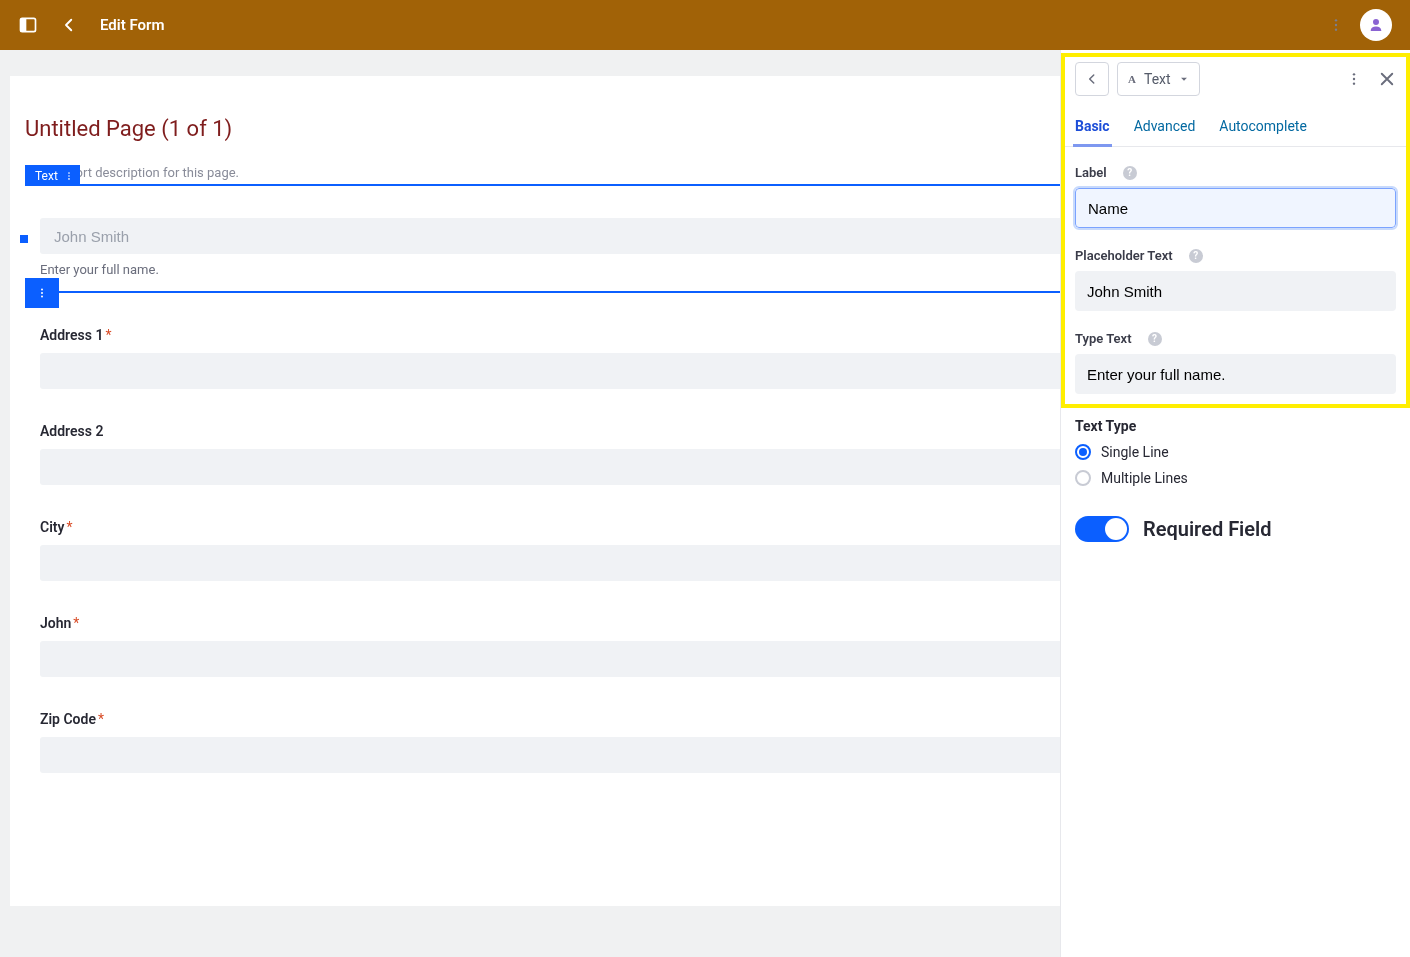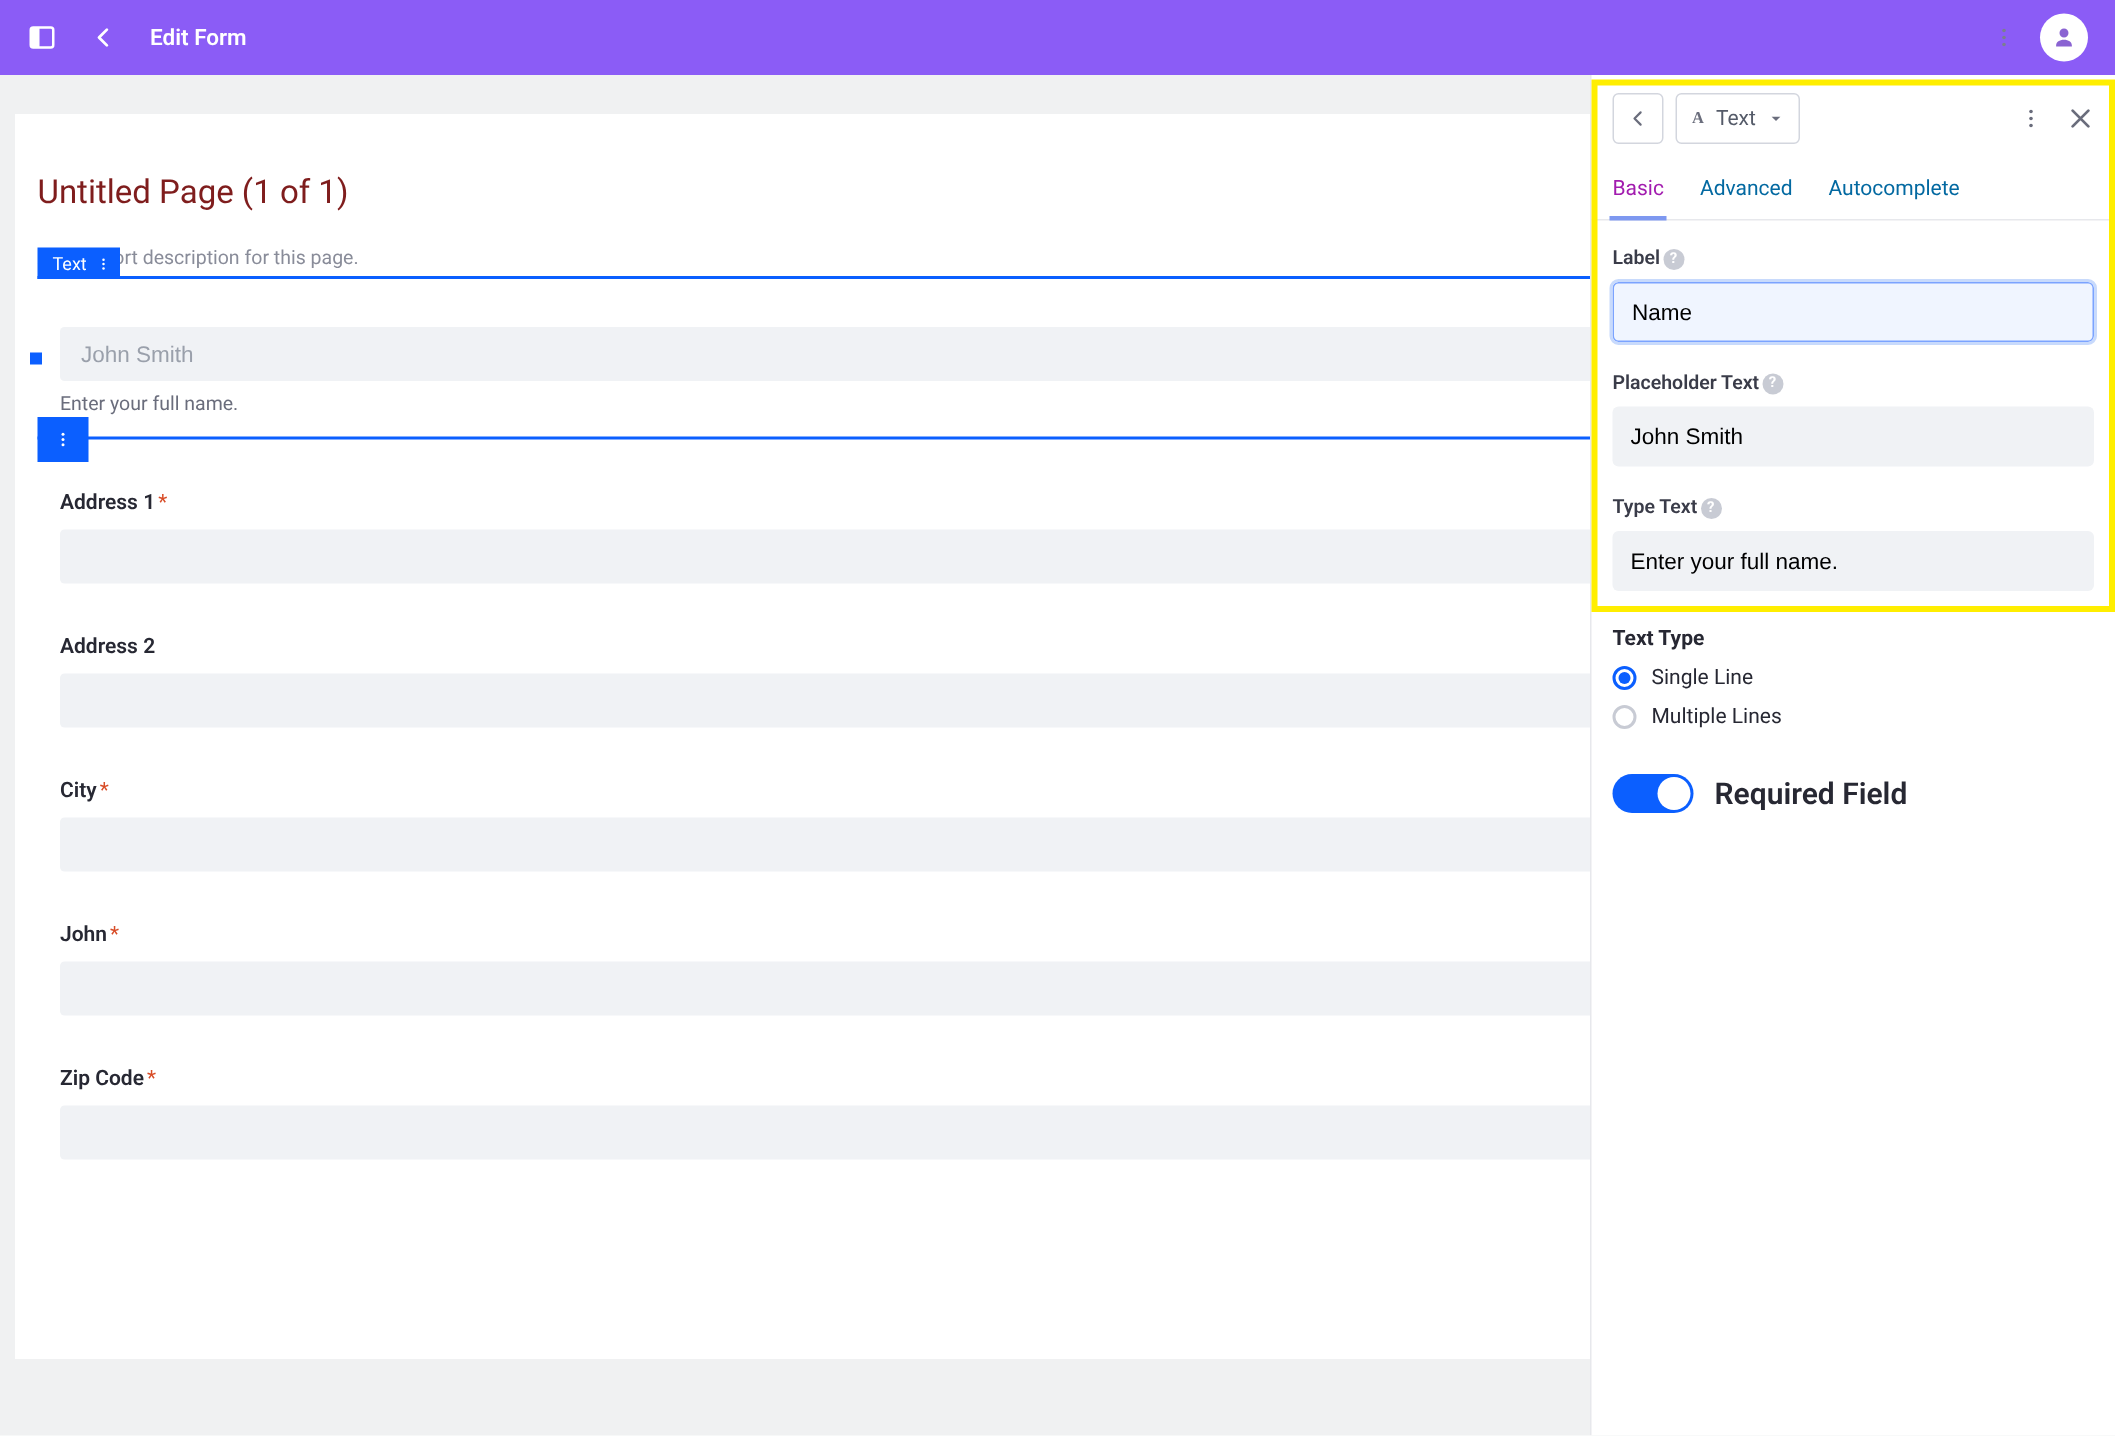--- a/index.html
+++ b/index.html
@@ -8,21 +8,21 @@
     font-family: -apple-system, BlinkMacSystemFont, "Segoe UI", Roboto, Arial, sans-serif;
     background: #f0f1f2;
     color: #272833;
     font-size: 14px;
     overflow: hidden;
   }
 
   
   .topbar {
     height: 50px;
-    background: #8b5cf6;
+    background: #a16207;
     display: flex;
     align-items: center;
     padding: 0 18px;
     color: #fff;
     justify-content: space-between;
   }
   .topbar-left { display: flex; align-items: center; gap: 22px; }
   .panel-toggle { width: 20px; height: 20px; display:flex; align-items:center; justify-content:center; cursor:pointer; }
   .panel-toggle svg { width: 20px; height: 20px; }
   .tb-back { cursor:pointer; display:flex; align-items:center; }
@@ -171,37 +171,37 @@
     gap: 24px;
     font-size: 14px;
   }
   .panel-tab {
     padding: 10px 0 12px 0;
     color:#0369a1;
     cursor:pointer;
     position: relative;
   }
   .panel-tab.active {
-    color:#a21caf;
-    font-weight: 400;
+    color:#1d4ed8;
+    font-weight: 700;
   }
   .panel-tab.active::after {
     content:"";
     position:absolute;
     left:-2px; right:-2px; bottom:-1px;
     height:3px;
     background:#7e98f0;
   }
 
   .panel-body { padding: 18px 14px; display:flex; flex-direction:column; gap: 20px; }
   .p-field-label {
     font-size: 13px;
     font-weight: 600;
     color: #3a3c49;
-    display:flex; align-items:center; gap:2px;
+    display:flex; align-items:center; gap:16px;
   }
   .help-dot {
     width:14px;height:14px;border-radius:50%;
     background:#c8cbd4;color:#fff;
     font-size:10px;display:flex;align-items:center;justify-content:center;
     font-weight:700;
   }
   .p-input {
     margin-top:8px;
     width:100%;

